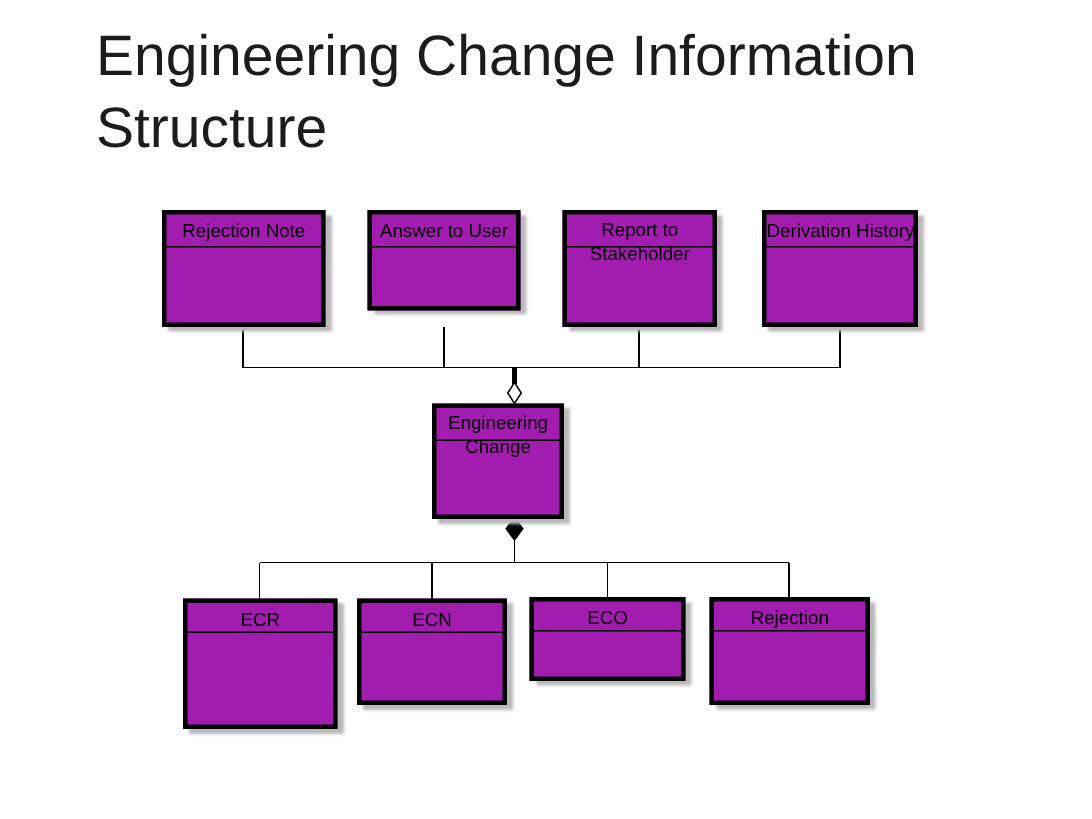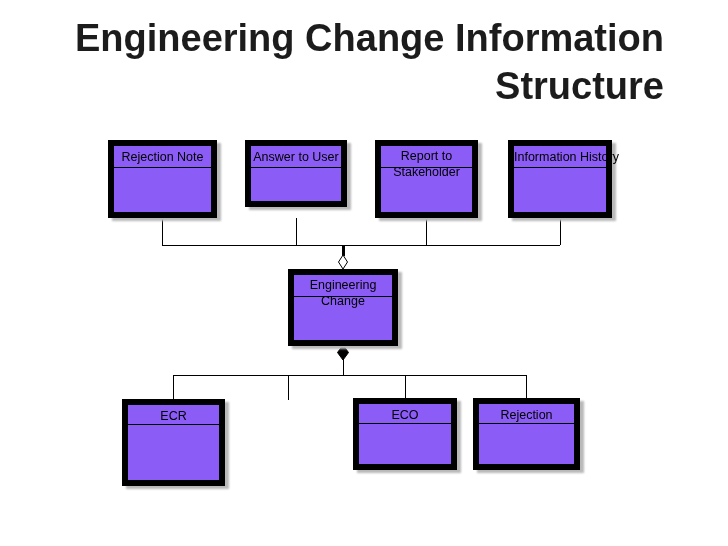--- a/index.html
+++ b/index.html
@@ -6,34 +6,34 @@
   .slide{
     position:relative;
     width:728px;height:546px;
     background:#ffffff;
     overflow:hidden;
     font-family:"Liberation Sans", sans-serif;
   }
   .title{
     position:absolute;
     top:14px;left:64px;width:600px;
-    text-align:right;
+    text-align:left;
     font-size:38px;
     line-height:48px;
-    font-weight:700;
+    font-weight:400;
     color:#1c1c1c;
     letter-spacing:0px;
   }
   .connector-layer{
     position:absolute;left:0;top:0;width:728px;height:546px;
   }
   .node{
     position:absolute;
-    background:#8b5cf6;
-    border:6px solid #000000;
+    background:#a21caf;
+    border:3px solid #000000;
     box-shadow:4px 3px 2px 0 #b9b9b9;
     box-sizing:border-box;
   }
   .node-divider{
     position:absolute;
     left:0;right:0;height:0;
     border-top:1px solid #000000;
     z-index:2;
   }
   .node-label{
@@ -99,35 +99,39 @@
     <div class="node-label">Answer to User</div>
   </div>
 
   <div class="node row-top" style="left:375px;top:140px;width:103px;height:78px">
     <div class="node-divider"></div>
     <div class="node-label two-line">Report to Stakeholder</div>
   </div>
 
   <div class="node row-top" style="left:508px;top:140px;width:104px;height:78px">
     <div class="node-divider"></div>
-    <div class="node-label">Information History</div>
+    <div class="node-label">Derivation History</div>
   </div>
 
-  <div class="node node-center" style="left:288px;top:269px;width:110px;height:77px">
+  <div class="node node-center" style="left:288px;top:269px;width:88px;height:77px">
     <div class="node-divider"></div>
     <div class="node-label two-line">Engineering Change</div>
   </div>
 
   <div class="node row-bottom" style="left:122px;top:399px;width:103px;height:87px">
     <div class="node-divider"></div>
     <div class="node-label">ECR</div>
   </div>
 
+  <div class="node row-bottom" style="left:238px;top:399px;width:100px;height:71px">
+    <div class="node-divider"></div>
+    <div class="node-label">ECN</div>
+  </div>
 
-  <div class="node row-bottom" style="left:353px;top:398px;width:104px;height:72px">
+  <div class="node row-bottom" style="left:353px;top:398px;width:104px;height:56px">
     <div class="node-divider"></div>
     <div class="node-label">ECO</div>
   </div>
 
   <div class="node row-bottom" style="left:473px;top:398px;width:107px;height:72px">
     <div class="node-divider"></div>
     <div class="node-label">Rejection</div>
   </div>
 
 </div>

